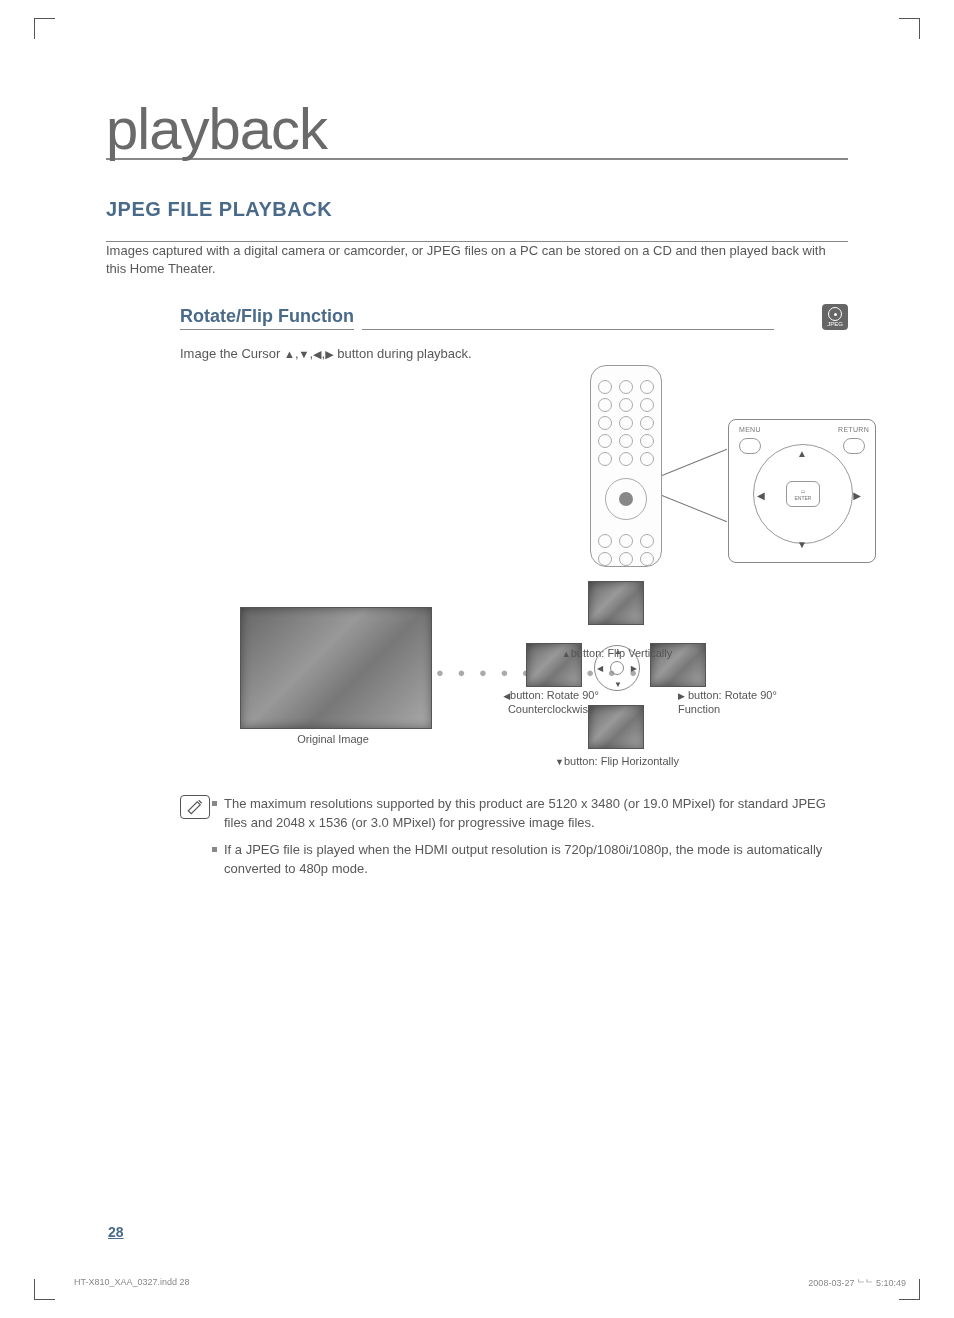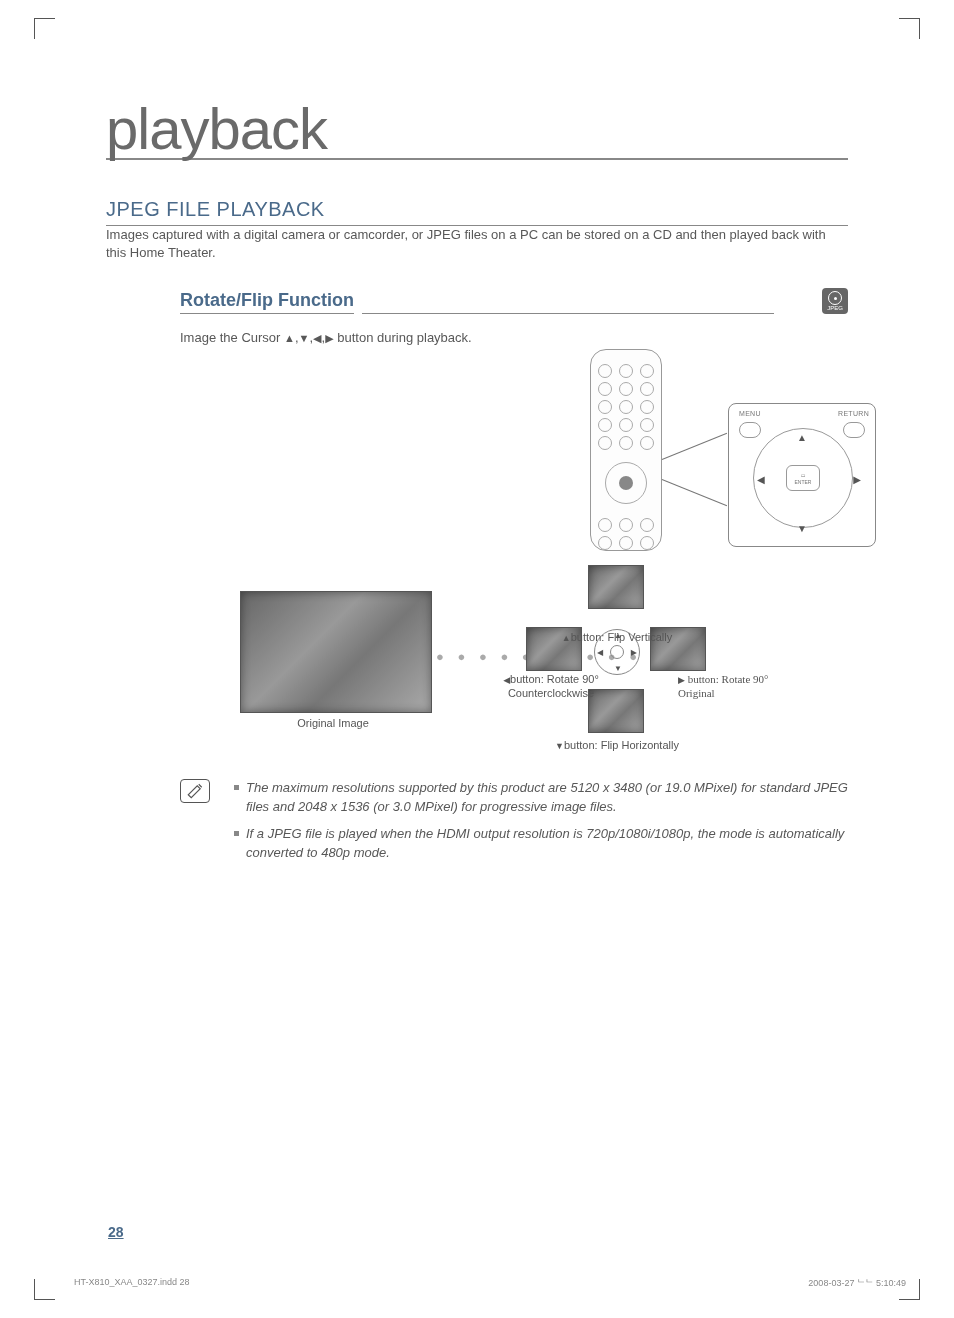--- a/index.html
+++ b/index.html
@@ -50,25 +50,25 @@
   .title-rule {
     flex: 1;
     border-bottom: 2px solid #888;
     height: 0;
     margin-bottom: 0px;
   }
 
   .section-h {
     margin-top: 38px;
     font-size: 20px;
-    font-weight: 400;
+    font-weight: 700;
     color: #4a6a8a;
     letter-spacing: 0.5px;
     border-bottom: 1.5px solid #888;
-    padding-bottom: 4px;
+    padding-bottom: 20px;
   }
   .intro {
     font-size: 13px;
     line-height: 1.4;
     color: #585858;
   }
 
   .subwrap {
     margin-left: 74px;
     margin-top: 26px;
@@ -207,29 +207,28 @@
   .dots {
     position:absolute; left: 256px; top: 300px;
     color:#aaa; font-size:13px; letter-spacing:5px;
     white-space: nowrap;
   }
 
   .cap { position:absolute; font-size:11px; color:#555; text-align:center; line-height:1.2; }
   .cap-orig { left: 98px; top: 368px; width:110px; }
   .cap-top  { left: 372px; top: 262px; width:130px;margin-top:20px; }
   .cap-left { left: 316px; top: 324px; width:110px; }
-  .cap-right{ left: 498px; top: 324px; width:110px; text-align:left;font-family:Liberation Serif, serif; }
+  .cap-right{ left: 498px; top: 324px; width:110px; text-align:left; }
   .cap-bot  { left: 362px; top: 390px; width:150px; }
   .cap .tri { font-size:9px; }
 
   .notes {
     display:flex;
-    gap: 24px;
+    gap: 2px;
     margin-top: 10px;
-    font-style: italic;
   }
   .note-icon {
     width: 28px; height: 22px;
     border:1.5px solid #555; border-radius:4px;
     display:flex;align-items:center;justify-content:center;
     flex: 0 0 auto;
     position: relative;
     margin-left: 74px;
   }
   .note-icon svg { width:20px; height:18px; }
@@ -358,21 +357,21 @@
 
         <div class="cap cap-top">
           <span class="tri">▲</span><span>button: Flip Vertically</span>
         </div>
         <div class="cap cap-left">
           <span class="tri">◀</span><span>button: Rotate 90°</span><br>
           <span>Counterclockwise</span>
         </div>
         <div class="cap cap-right">
           <span class="tri">▶</span> <span>button: Rotate 90°</span><br>
-          <span>Original</span>
+          <span>Function</span>
         </div>
         <div class="cap cap-bot">
           <span class="tri">▼</span><span>button: Flip Horizontally</span>
         </div>
 
       </div>
     </div>
 
     <div class="notes">
       <div class="note-icon">

